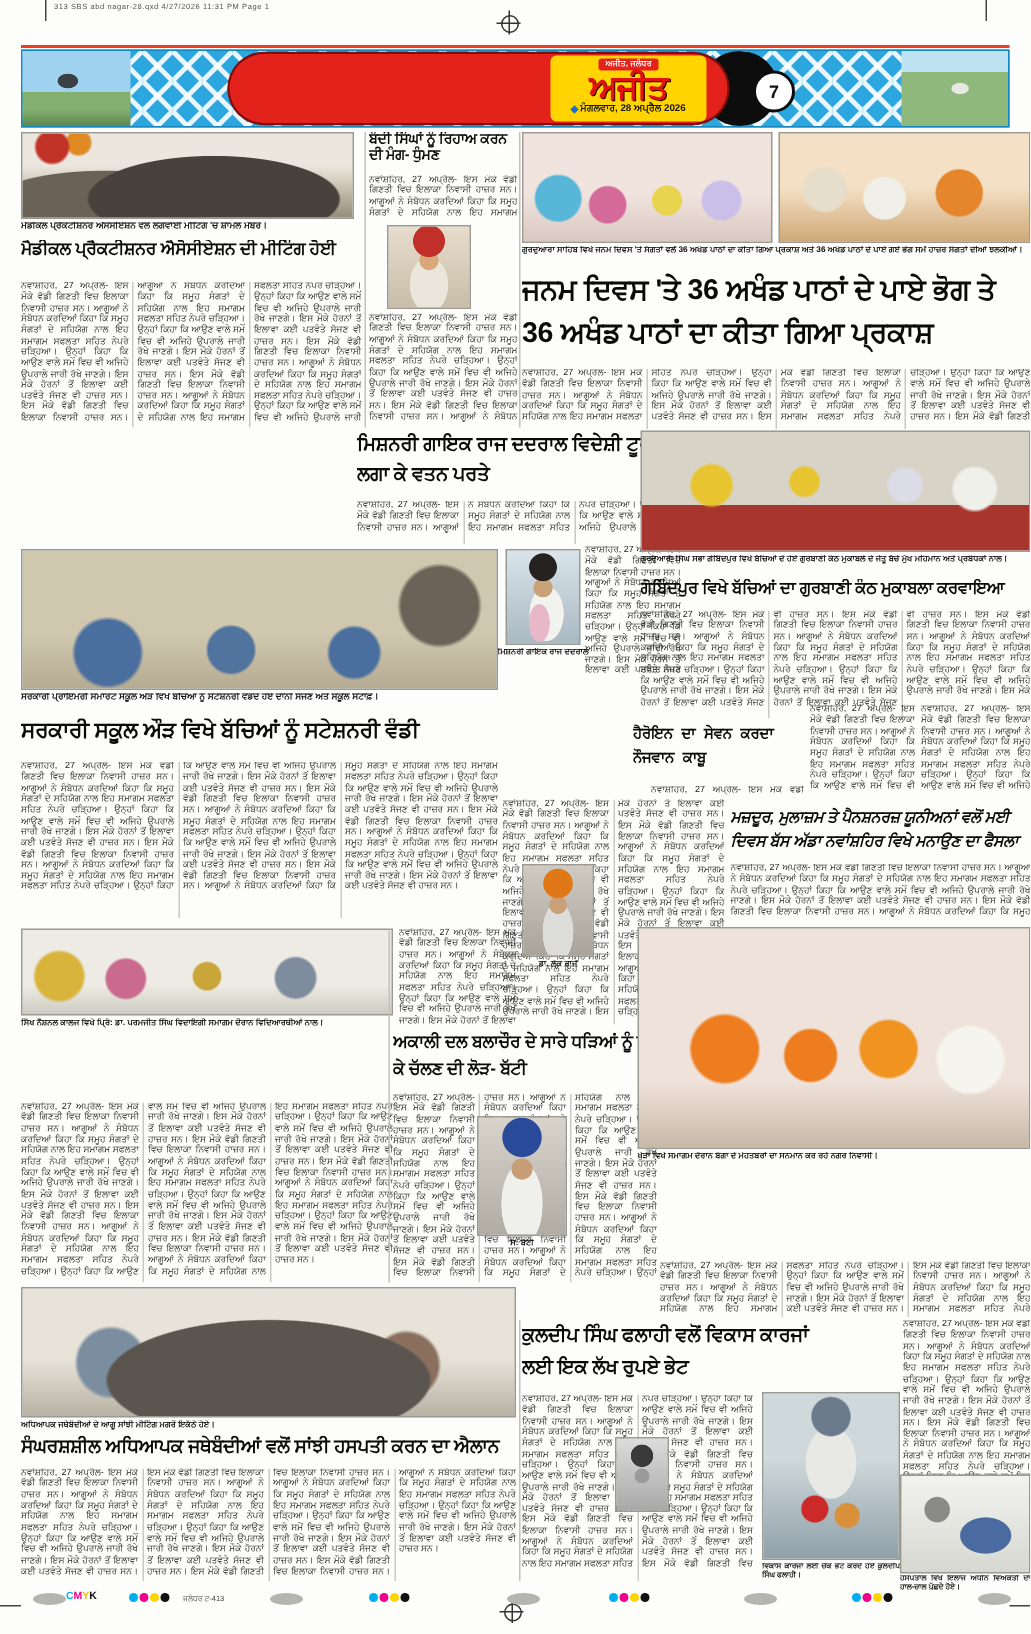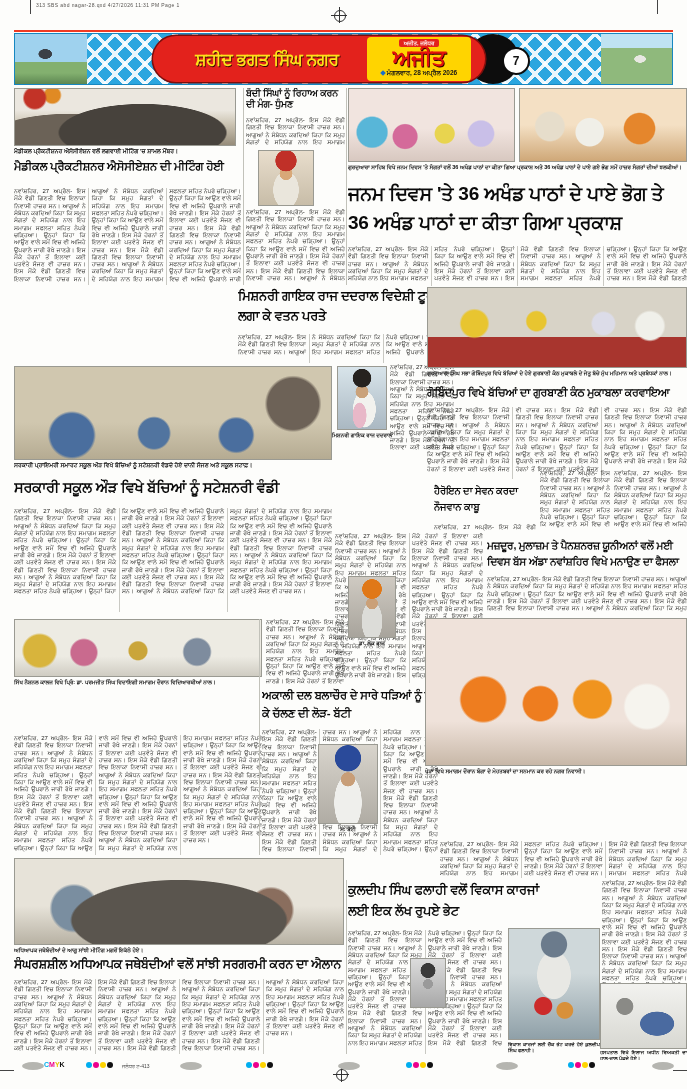--- a/index.html
+++ b/index.html
@@ -130,21 +130,20 @@
   <div class="cross" style="left:333px;top:1066px;">
       <b></b>
     </div>
 
   <div class="abs" style="left:14px;top:30px;width:659px;height:2px;background:#ef3b24;"></div>
   <div id="masthead">
     <div class="ph ph-statue" style="left:0;top:0;width:72px;height:50px;border:none;"></div>
     <div class="ph ph-trees" style="left:586px;top:0;width:71px;height:50px;border:none;"></div>
     <div class="mh-crescent"></div>
     <div class="mh-oval"></div>
-    <div class="mh-title">ਸ਼ਹੀਦ ਭਗਤ ਸਿੰਘ ਨਗਰ</div>
     <div class="mh-yellow">
       <span class="mh-chip">ਅਜੀਤ, ਜਲੰਧਰ</span>
       <span class="mh-logo">ਅਜੀਤ</span>
       <span class="mh-date">
           <i class="mh-dot"></i>
           <span>ਮੰਗਲਵਾਰ, 28 ਅਪ੍ਰੈਲ 2026</span>
         </span>
     </div>
     <div class="mh-circle">7</div>
   </div>
@@ -182,24 +181,24 @@
 
   <div class="ph ph-school" style="left:14px;top:366px;width:318px;height:94px;"></div>
   <div class="cap" style="left:14px;top:462px;width:318px;height:15px;">ਸਰਕਾਰੀ ਪ੍ਰਾਇਮਰੀ ਸਮਾਰਟ ਸਕੂਲ ਔੜ ਵਿਖੇ ਬੱਚਿਆਂ ਨੂੰ ਸਟੇਸ਼ਨਰੀ ਵੰਡਦੇ ਹੋਏ ਦਾਨੀ ਸੱਜਣ ਅਤੇ ਸਕੂਲ ਸਟਾਫ਼।</div>
   <div class="hl" style="left:14px;top:479px;width:318px;height:25px;font-size:14.5px;">ਸਰਕਾਰੀ ਸਕੂਲ ਔੜ ਵਿਖੇ ਬੱਚਿਆਂ ਨੂੰ ਸਟੇਸ਼ਨਰੀ ਵੰਡੀ</div>
   <div class="body" style="left:14px;top:508px;width:318px;height:104px;column-count:3;">ਨਵਾਂਸ਼ਹਿਰ, 27 ਅਪ੍ਰੈਲ- ਇਸ ਮੌਕੇ ਵੱਡੀ ਗਿਣਤੀ ਵਿਚ ਇਲਾਕਾ ਨਿਵਾਸੀ ਹਾਜ਼ਰ ਸਨ। ਆਗੂਆਂ ਨੇ ਸੰਬੋਧਨ ਕਰਦਿਆਂ ਕਿਹਾ ਕਿ ਸਮੂਹ ਸੰਗਤਾਂ ਦੇ ਸਹਿਯੋਗ ਨਾਲ ਇਹ ਸਮਾਗਮ ਸਫਲਤਾ ਸਹਿਤ ਨੇਪਰੇ ਚੜ੍ਹਿਆ। ਉਨ੍ਹਾਂ ਕਿਹਾ ਕਿ ਆਉਣ ਵਾਲੇ ਸਮੇਂ ਵਿਚ ਵੀ ਅਜਿਹੇ ਉਪਰਾਲੇ ਜਾਰੀ ਰੱਖੇ ਜਾਣਗੇ। ਇਸ ਮੌਕੇ ਹੋਰਨਾਂ ਤੋਂ ਇਲਾਵਾ ਕਈ ਪਤਵੰਤੇ ਸੱਜਣ ਵੀ ਹਾਜ਼ਰ ਸਨ। ਇਸ ਮੌਕੇ ਵੱਡੀ ਗਿਣਤੀ ਵਿਚ ਇਲਾਕਾ ਨਿਵਾਸੀ ਹਾਜ਼ਰ ਸਨ। ਆਗੂਆਂ ਨੇ ਸੰਬੋਧਨ ਕਰਦਿਆਂ ਕਿਹਾ ਕਿ ਸਮੂਹ ਸੰਗਤਾਂ ਦੇ ਸਹਿਯੋਗ ਨਾਲ ਇਹ ਸਮਾਗਮ ਸਫਲਤਾ ਸਹਿਤ ਨੇਪਰੇ ਚੜ੍ਹਿਆ। ਉਨ੍ਹਾਂ ਕਿਹਾ ਕਿ ਆਉਣ ਵਾਲੇ ਸਮੇਂ ਵਿਚ ਵੀ ਅਜਿਹੇ ਉਪਰਾਲੇ ਜਾਰੀ ਰੱਖੇ ਜਾਣਗੇ। ਇਸ ਮੌਕੇ ਹੋਰਨਾਂ ਤੋਂ ਇਲਾਵਾ ਕਈ ਪਤਵੰਤੇ ਸੱਜਣ ਵੀ ਹਾਜ਼ਰ ਸਨ। ਇਸ ਮੌਕੇ ਵੱਡੀ ਗਿਣਤੀ ਵਿਚ ਇਲਾਕਾ ਨਿਵਾਸੀ ਹਾਜ਼ਰ ਸਨ। ਆਗੂਆਂ ਨੇ ਸੰਬੋਧਨ ਕਰਦਿਆਂ ਕਿਹਾ ਕਿ ਸਮੂਹ ਸੰਗਤਾਂ ਦੇ ਸਹਿਯੋਗ ਨਾਲ ਇਹ ਸਮਾਗਮ ਸਫਲਤਾ ਸਹਿਤ ਨੇਪਰੇ ਚੜ੍ਹਿਆ। ਉਨ੍ਹਾਂ ਕਿਹਾ ਕਿ ਆਉਣ ਵਾਲੇ ਸਮੇਂ ਵਿਚ ਵੀ ਅਜਿਹੇ ਉਪਰਾਲੇ ਜਾਰੀ ਰੱਖੇ ਜਾਣਗੇ। ਇਸ ਮੌਕੇ ਹੋਰਨਾਂ ਤੋਂ ਇਲਾਵਾ ਕਈ ਪਤਵੰਤੇ ਸੱਜਣ ਵੀ ਹਾਜ਼ਰ ਸਨ। ਇਸ ਮੌਕੇ ਵੱਡੀ ਗਿਣਤੀ ਵਿਚ ਇਲਾਕਾ ਨਿਵਾਸੀ ਹਾਜ਼ਰ ਸਨ। ਆਗੂਆਂ ਨੇ ਸੰਬੋਧਨ ਕਰਦਿਆਂ ਕਿਹਾ ਕਿ ਸਮੂਹ ਸੰਗਤਾਂ ਦੇ ਸਹਿਯੋਗ ਨਾਲ ਇਹ ਸਮਾਗਮ ਸਫਲਤਾ ਸਹਿਤ ਨੇਪਰੇ ਚੜ੍ਹਿਆ। ਉਨ੍ਹਾਂ ਕਿਹਾ ਕਿ ਆਉਣ ਵਾਲੇ ਸਮੇਂ ਵਿਚ ਵੀ ਅਜਿਹੇ ਉਪਰਾਲੇ ਜਾਰੀ ਰੱਖੇ ਜਾਣਗੇ। ਇਸ ਮੌਕੇ ਹੋਰਨਾਂ ਤੋਂ ਇਲਾਵਾ ਕਈ ਪਤਵੰਤੇ ਸੱਜਣ ਵੀ ਹਾਜ਼ਰ ਸਨ। ਇਸ ਮੌਕੇ ਵੱਡੀ ਗਿਣਤੀ ਵਿਚ ਇਲਾਕਾ ਨਿਵਾਸੀ ਹਾਜ਼ਰ ਸਨ। ਆਗੂਆਂ ਨੇ ਸੰਬੋਧਨ ਕਰਦਿਆਂ ਕਿਹਾ ਕਿ ਸਮੂਹ ਸੰਗਤਾਂ ਦੇ ਸਹਿਯੋਗ ਨਾਲ ਇਹ ਸਮਾਗਮ ਸਫਲਤਾ ਸਹਿਤ ਨੇਪਰੇ ਚੜ੍ਹਿਆ। ਉਨ੍ਹਾਂ ਕਿਹਾ ਕਿ ਆਉਣ ਵਾਲੇ ਸਮੇਂ ਵਿਚ ਵੀ ਅਜਿਹੇ ਉਪਰਾਲੇ ਜਾਰੀ ਰੱਖੇ ਜਾਣਗੇ। ਇਸ ਮੌਕੇ ਹੋਰਨਾਂ ਤੋਂ ਇਲਾਵਾ ਕਈ ਪਤਵੰਤੇ ਸੱਜਣ ਵੀ ਹਾਜ਼ਰ ਸਨ। </div>
 
   <div class="body" style="left:335px;top:533px;width:148px;height:150px;column-count:2;">ਨਵਾਂਸ਼ਹਿਰ, 27 ਅਪ੍ਰੈਲ- ਇਸ ਮੌਕੇ ਵੱਡੀ ਗਿਣਤੀ ਵਿਚ ਇਲਾਕਾ ਨਿਵਾਸੀ ਹਾਜ਼ਰ ਸਨ। ਆਗੂਆਂ ਨੇ ਸੰਬੋਧਨ ਕਰਦਿਆਂ ਕਿਹਾ ਕਿ ਸਮੂਹ ਸੰਗਤਾਂ ਦੇ ਸਹਿਯੋਗ ਨਾਲ ਇਹ ਸਮਾਗਮ ਸਫਲਤਾ ਸਹਿਤ ਨੇਪਰੇ ਚੜ੍ਹਿਆ। ਉਨ੍ਹਾਂ ਕਿਹਾ ਕਿ ਆਉਣ ਵਾਲੇ ਸਮੇਂ ਵਿਚ ਵੀ ਅਜਿਹੇ ਉਪਰਾਲੇ ਜਾਰੀ ਰੱਖੇ ਜਾਣਗੇ। ਇਸ ਮੌਕੇ ਹੋਰਨਾਂ ਤੋਂ ਇਲਾਵਾ ਕਈ ਪਤਵੰਤੇ ਸੱਜਣ ਵੀ ਹਾਜ਼ਰ ਸਨ। ਇਸ ਮੌਕੇ ਵੱਡੀ ਗਿਣਤੀ ਵਿਚ ਇਲਾਕਾ ਨਿਵਾਸੀ ਹਾਜ਼ਰ ਸਨ। ਆਗੂਆਂ ਨੇ ਸੰਬੋਧਨ ਕਰਦਿਆਂ ਕਿਹਾ ਕਿ ਸਮੂਹ ਸੰਗਤਾਂ ਦੇ ਸਹਿਯੋਗ ਨਾਲ ਇਹ ਸਮਾਗਮ ਸਫਲਤਾ ਸਹਿਤ ਨੇਪਰੇ ਚੜ੍ਹਿਆ। ਉਨ੍ਹਾਂ ਕਿਹਾ ਕਿ ਆਉਣ ਵਾਲੇ ਸਮੇਂ ਵਿਚ ਵੀ ਅਜਿਹੇ ਉਪਰਾਲੇ ਜਾਰੀ ਰੱਖੇ ਜਾਣਗੇ। ਇਸ ਮੌਕੇ ਹੋਰਨਾਂ ਤੋਂ ਇਲਾਵਾ ਕਈ ਪਤਵੰਤੇ ਸੱਜਣ ਵੀ ਹਾਜ਼ਰ ਸਨ। ਇਸ ਮੌਕੇ ਵੱਡੀ ਗਿਣਤੀ ਵਿਚ ਇਲਾਕਾ ਨਿਵਾਸੀ ਹਾਜ਼ਰ ਸਨ। ਆਗੂਆਂ ਨੇ ਸੰਬੋਧਨ ਕਰਦਿਆਂ ਕਿਹਾ ਕਿ ਸਮੂਹ ਸੰਗਤਾਂ ਦੇ ਸਹਿਯੋਗ ਨਾਲ ਇਹ ਸਮਾਗਮ ਸਫਲਤਾ ਸਹਿਤ ਨੇਪਰੇ ਚੜ੍ਹਿਆ। ਉਨ੍ਹਾਂ ਕਿਹਾ ਕਿ ਆਉਣ ਵਾਲੇ ਸਮੇਂ ਵਿਚ ਵੀ ਅਜਿਹੇ ਉਪਰਾਲੇ ਜਾਰੀ ਰੱਖੇ ਜਾਣਗੇ। ਇਸ ਮੌਕੇ ਹੋਰਨਾਂ ਤੋਂ ਇਲਾਵਾ ਕਈ ਪਤਵੰਤੇ ਸੱਜਣ ਵੀ ਹਾਜ਼ਰ ਸਨ। ਇਸ ਮੌਕੇ ਵੱਡੀ ਗਿਣਤੀ ਵਿਚ ਇਲਾਕਾ ਨਿਵਾਸੀ ਹਾਜ਼ਰ ਸਨ। ਆਗੂਆਂ ਨੇ ਸੰਬੋਧਨ ਕਰਦਿਆਂ ਕਿਹਾ ਕਿ ਸਮੂਹ ਸੰਗਤਾਂ ਦੇ ਸਹਿਯੋਗ ਨਾਲ ਇਹ ਸਮਾਗਮ ਸਫਲਤਾ ਸਹਿਤ ਨੇਪਰੇ ਚੜ੍ਹਿਆ। ਉਨ੍ਹਾਂ ਕਿਹਾ ਕਿ ਆਉਣ ਵਾਲੇ ਸਮੇਂ ਵਿਚ ਵੀ ਅਜਿਹੇ ਉਪਰਾਲੇ ਜਾਰੀ ਰੱਖੇ ਜਾਣਗੇ। ਇਸ ਮੌਕੇ ਹੋਰਨਾਂ ਤੋਂ ਇਲਾਵਾ ਕਈ ਪਤਵੰਤੇ ਸੱਜਣ ਵੀ ਹਾਜ਼ਰ ਸਨ। ਇਸ ਮੌਕੇ ਵੱਡੀ ਗਿਣਤੀ ਵਿਚ ਇਲਾਕਾ ਨਿਵਾਸੀ ਹਾਜ਼ਰ ਸਨ। ਆਗੂਆਂ ਨੇ ਸੰਬੋਧਨ ਕਰਦਿਆਂ ਕਿਹਾ ਕਿ ਸਮੂਹ ਸੰਗਤਾਂ ਦੇ ਸਹਿਯੋਗ ਨਾਲ ਇਹ ਸਮਾਗਮ ਸਫਲਤਾ ਸਹਿਤ ਨੇਪਰੇ ਚੜ੍ਹਿਆ। ਉਨ੍ਹਾਂ ਕਿਹਾ ਕਿ ਆਉਣ ਵਾਲੇ ਸਮੇਂ ਵਿਚ ਵੀ ਅਜਿਹੇ ਉਪਰਾਲੇ ਜਾਰੀ ਰੱਖੇ ਜਾਣਗੇ। ਇਸ ਮੌਕੇ ਹੋਰਨਾਂ ਤੋਂ ਇਲਾਵਾ ਕਈ ਪਤਵੰਤੇ ਸੱਜਣ ਵੀ ਹਾਜ਼ਰ ਸਨ। </div>
   <div class="ph ph-orangeturban" style="left:348px;top:576px;width:48px;height:62px;"></div>
   <div class="pcap" style="left:340px;top:640px;width:64px;height:9px;">ਡਾ. ਲੋਕ ਰਾਜ</div>
 
-  <div class="hl" style="left:434px;top:483px;width:102px;height:40px;font-size:10px;line-height:1.6;">ਹੈਰੋਇਨ ਦਾ ਸੇਵਨ ਕਰਦਾ ਨੌਜਵਾਨ ਕਾਬੂ</div>
+  <div class="hl" style="left:422px;top:483px;width:102px;height:40px;font-size:10px;line-height:1.6;font-family:Liberation Mono, monospace;">ਹੈਰੋਇਨ ਦਾ ਸੇਵਨ ਕਰਦਾ ਨੌਜਵਾਨ ਕਾਬੂ</div>
   <div class="body" style="left:434px;top:524px;width:102px;height:13px;column-count:1;">ਨਵਾਂਸ਼ਹਿਰ, 27 ਅਪ੍ਰੈਲ- ਇਸ ਮੌਕੇ ਵੱਡੀ ਗਿਣਤੀ ਵਿਚ ਇਲਾਕਾ ਨਿਵਾਸੀ ਹਾਜ਼ਰ ਸਨ। ਆਗੂਆਂ ਨੇ ਸੰਬੋਧਨ ਕਰਦਿਆਂ ਕਿਹਾ ਕਿ ਸਮੂਹ ਸੰਗਤਾਂ ਦੇ ਸਹਿਯੋਗ ਨਾਲ ਇਹ ਸਮਾਗਮ ਸਫਲਤਾ ਸਹਿਤ ਨੇਪਰੇ ਚੜ੍ਹਿਆ। ਉਨ੍ਹਾਂ ਕਿਹਾ ਕਿ ਆਉਣ ਵਾਲੇ ਸਮੇਂ ਵਿਚ ਵੀ ਅਜਿਹੇ ਉਪਰਾਲੇ ਜਾਰੀ ਰੱਖੇ ਜਾਣਗੇ। ਇਸ ਮੌਕੇ ਹੋਰਨਾਂ ਤੋਂ ਇਲਾਵਾ ਕਈ ਪਤਵੰਤੇ ਸੱਜਣ ਵੀ ਹਾਜ਼ਰ ਸਨ। </div>
 
-  <div class="hl" style="left:487px;top:537px;width:200px;height:37px;font-size:10.5px;line-height:1.55;">ਮਜ਼ਦੂਰ, ਮੁਲਾਜ਼ਮ ਤੇ ਪੈਨਸ਼ਨਰਜ਼ ਯੂਨੀਅਨਾਂ ਵਲੋਂ ਮਈ ਦਿਵਸ ਬੱਸ ਅੱਡਾ ਨਵਾਂਸ਼ਹਿਰ ਵਿਖੇ ਮਨਾਉਣ ਦਾ ਫੈਸਲਾ</div>
+  <div class="hl" style="left:487px;top:537px;width:200px;height:37px;font-size:10.5px;line-height:1.55;font-style:italic;">ਮਜ਼ਦੂਰ, ਮੁਲਾਜ਼ਮ ਤੇ ਪੈਨਸ਼ਨਰਜ਼ ਯੂਨੀਅਨਾਂ ਵਲੋਂ ਮਈ ਦਿਵਸ ਬੱਸ ਅੱਡਾ ਨਵਾਂਸ਼ਹਿਰ ਵਿਖੇ ਮਨਾਉਣ ਦਾ ਫੈਸਲਾ</div>
   <div class="body" style="left:487px;top:576px;width:200px;height:38px;column-count:1;">ਨਵਾਂਸ਼ਹਿਰ, 27 ਅਪ੍ਰੈਲ- ਇਸ ਮੌਕੇ ਵੱਡੀ ਗਿਣਤੀ ਵਿਚ ਇਲਾਕਾ ਨਿਵਾਸੀ ਹਾਜ਼ਰ ਸਨ। ਆਗੂਆਂ ਨੇ ਸੰਬੋਧਨ ਕਰਦਿਆਂ ਕਿਹਾ ਕਿ ਸਮੂਹ ਸੰਗਤਾਂ ਦੇ ਸਹਿਯੋਗ ਨਾਲ ਇਹ ਸਮਾਗਮ ਸਫਲਤਾ ਸਹਿਤ ਨੇਪਰੇ ਚੜ੍ਹਿਆ। ਉਨ੍ਹਾਂ ਕਿਹਾ ਕਿ ਆਉਣ ਵਾਲੇ ਸਮੇਂ ਵਿਚ ਵੀ ਅਜਿਹੇ ਉਪਰਾਲੇ ਜਾਰੀ ਰੱਖੇ ਜਾਣਗੇ। ਇਸ ਮੌਕੇ ਹੋਰਨਾਂ ਤੋਂ ਇਲਾਵਾ ਕਈ ਪਤਵੰਤੇ ਸੱਜਣ ਵੀ ਹਾਜ਼ਰ ਸਨ। ਇਸ ਮੌਕੇ ਵੱਡੀ ਗਿਣਤੀ ਵਿਚ ਇਲਾਕਾ ਨਿਵਾਸੀ ਹਾਜ਼ਰ ਸਨ। ਆਗੂਆਂ ਨੇ ਸੰਬੋਧਨ ਕਰਦਿਆਂ ਕਿਹਾ ਕਿ ਸਮੂਹ ਸੰਗਤਾਂ ਦੇ ਸਹਿਯੋਗ ਨਾਲ ਇਹ ਸਮਾਗਮ ਸਫਲਤਾ ਸਹਿਤ ਨੇਪਰੇ ਚੜ੍ਹਿਆ। ਉਨ੍ਹਾਂ ਕਿਹਾ ਕਿ ਆਉਣ ਵਾਲੇ ਸਮੇਂ ਵਿਚ ਵੀ ਅਜਿਹੇ ਉਪਰਾਲੇ ਜਾਰੀ ਰੱਖੇ ਜਾਣਗੇ। ਇਸ ਮੌਕੇ ਹੋਰਨਾਂ ਤੋਂ ਇਲਾਵਾ ਕਈ ਪਤਵੰਤੇ ਸੱਜਣ ਵੀ ਹਾਜ਼ਰ ਸਨ। </div>
 
   <div class="ph ph-snc" style="left:14px;top:619px;width:248px;height:58px;"></div>
   <div class="cap" style="left:14px;top:679px;width:248px;height:10px;font-size:5.5px;">ਸਿੱਖ ਨੈਸ਼ਨਲ ਕਾਲਜ ਵਿਖੇ ਪ੍ਰਿੰ: ਡਾ. ਪਰਮਜੀਤ ਸਿੰਘ ਵਿਦਾਇਗੀ ਸਮਾਗਮ ਦੌਰਾਨ ਵਿਦਿਆਰਥੀਆਂ ਨਾਲ।</div>
   <div class="body" style="left:14px;top:735px;width:248px;height:120px;column-count:3;">ਨਵਾਂਸ਼ਹਿਰ, 27 ਅਪ੍ਰੈਲ- ਇਸ ਮੌਕੇ ਵੱਡੀ ਗਿਣਤੀ ਵਿਚ ਇਲਾਕਾ ਨਿਵਾਸੀ ਹਾਜ਼ਰ ਸਨ। ਆਗੂਆਂ ਨੇ ਸੰਬੋਧਨ ਕਰਦਿਆਂ ਕਿਹਾ ਕਿ ਸਮੂਹ ਸੰਗਤਾਂ ਦੇ ਸਹਿਯੋਗ ਨਾਲ ਇਹ ਸਮਾਗਮ ਸਫਲਤਾ ਸਹਿਤ ਨੇਪਰੇ ਚੜ੍ਹਿਆ। ਉਨ੍ਹਾਂ ਕਿਹਾ ਕਿ ਆਉਣ ਵਾਲੇ ਸਮੇਂ ਵਿਚ ਵੀ ਅਜਿਹੇ ਉਪਰਾਲੇ ਜਾਰੀ ਰੱਖੇ ਜਾਣਗੇ। ਇਸ ਮੌਕੇ ਹੋਰਨਾਂ ਤੋਂ ਇਲਾਵਾ ਕਈ ਪਤਵੰਤੇ ਸੱਜਣ ਵੀ ਹਾਜ਼ਰ ਸਨ। ਇਸ ਮੌਕੇ ਵੱਡੀ ਗਿਣਤੀ ਵਿਚ ਇਲਾਕਾ ਨਿਵਾਸੀ ਹਾਜ਼ਰ ਸਨ। ਆਗੂਆਂ ਨੇ ਸੰਬੋਧਨ ਕਰਦਿਆਂ ਕਿਹਾ ਕਿ ਸਮੂਹ ਸੰਗਤਾਂ ਦੇ ਸਹਿਯੋਗ ਨਾਲ ਇਹ ਸਮਾਗਮ ਸਫਲਤਾ ਸਹਿਤ ਨੇਪਰੇ ਚੜ੍ਹਿਆ। ਉਨ੍ਹਾਂ ਕਿਹਾ ਕਿ ਆਉਣ ਵਾਲੇ ਸਮੇਂ ਵਿਚ ਵੀ ਅਜਿਹੇ ਉਪਰਾਲੇ ਜਾਰੀ ਰੱਖੇ ਜਾਣਗੇ। ਇਸ ਮੌਕੇ ਹੋਰਨਾਂ ਤੋਂ ਇਲਾਵਾ ਕਈ ਪਤਵੰਤੇ ਸੱਜਣ ਵੀ ਹਾਜ਼ਰ ਸਨ। ਇਸ ਮੌਕੇ ਵੱਡੀ ਗਿਣਤੀ ਵਿਚ ਇਲਾਕਾ ਨਿਵਾਸੀ ਹਾਜ਼ਰ ਸਨ। ਆਗੂਆਂ ਨੇ ਸੰਬੋਧਨ ਕਰਦਿਆਂ ਕਿਹਾ ਕਿ ਸਮੂਹ ਸੰਗਤਾਂ ਦੇ ਸਹਿਯੋਗ ਨਾਲ ਇਹ ਸਮਾਗਮ ਸਫਲਤਾ ਸਹਿਤ ਨੇਪਰੇ ਚੜ੍ਹਿਆ। ਉਨ੍ਹਾਂ ਕਿਹਾ ਕਿ ਆਉਣ ਵਾਲੇ ਸਮੇਂ ਵਿਚ ਵੀ ਅਜਿਹੇ ਉਪਰਾਲੇ ਜਾਰੀ ਰੱਖੇ ਜਾਣਗੇ। ਇਸ ਮੌਕੇ ਹੋਰਨਾਂ ਤੋਂ ਇਲਾਵਾ ਕਈ ਪਤਵੰਤੇ ਸੱਜਣ ਵੀ ਹਾਜ਼ਰ ਸਨ। ਇਸ ਮੌਕੇ ਵੱਡੀ ਗਿਣਤੀ ਵਿਚ ਇਲਾਕਾ ਨਿਵਾਸੀ ਹਾਜ਼ਰ ਸਨ। ਆਗੂਆਂ ਨੇ ਸੰਬੋਧਨ ਕਰਦਿਆਂ ਕਿਹਾ ਕਿ ਸਮੂਹ ਸੰਗਤਾਂ ਦੇ ਸਹਿਯੋਗ ਨਾਲ ਇਹ ਸਮਾਗਮ ਸਫਲਤਾ ਸਹਿਤ ਨੇਪਰੇ ਚੜ੍ਹਿਆ। ਉਨ੍ਹਾਂ ਕਿਹਾ ਕਿ ਆਉਣ ਵਾਲੇ ਸਮੇਂ ਵਿਚ ਵੀ ਅਜਿਹੇ ਉਪਰਾਲੇ ਜਾਰੀ ਰੱਖੇ ਜਾਣਗੇ। ਇਸ ਮੌਕੇ ਹੋਰਨਾਂ ਤੋਂ ਇਲਾਵਾ ਕਈ ਪਤਵੰਤੇ ਸੱਜਣ ਵੀ ਹਾਜ਼ਰ ਸਨ। ਇਸ ਮੌਕੇ ਵੱਡੀ ਗਿਣਤੀ ਵਿਚ ਇਲਾਕਾ ਨਿਵਾਸੀ ਹਾਜ਼ਰ ਸਨ। ਆਗੂਆਂ ਨੇ ਸੰਬੋਧਨ ਕਰਦਿਆਂ ਕਿਹਾ ਕਿ ਸਮੂਹ ਸੰਗਤਾਂ ਦੇ ਸਹਿਯੋਗ ਨਾਲ ਇਹ ਸਮਾਗਮ ਸਫਲਤਾ ਸਹਿਤ ਨੇਪਰੇ ਚੜ੍ਹਿਆ। ਉਨ੍ਹਾਂ ਕਿਹਾ ਕਿ ਆਉਣ ਵਾਲੇ ਸਮੇਂ ਵਿਚ ਵੀ ਅਜਿਹੇ ਉਪਰਾਲੇ ਜਾਰੀ ਰੱਖੇ ਜਾਣਗੇ। ਇਸ ਮੌਕੇ ਹੋਰਨਾਂ ਤੋਂ ਇਲਾਵਾ ਕਈ ਪਤਵੰਤੇ ਸੱਜਣ ਵੀ ਹਾਜ਼ਰ ਸਨ। </div>
   <div class="vr" style="left:259px;top:619px;height:236px;"></div>
 
   <div class="body" style="left:266px;top:619px;width:78px;height:66px;column-count:1;">ਨਵਾਂਸ਼ਹਿਰ, 27 ਅਪ੍ਰੈਲ- ਇਸ ਮੌਕੇ ਵੱਡੀ ਗਿਣਤੀ ਵਿਚ ਇਲਾਕਾ ਨਿਵਾਸੀ ਹਾਜ਼ਰ ਸਨ। ਆਗੂਆਂ ਨੇ ਸੰਬੋਧਨ ਕਰਦਿਆਂ ਕਿਹਾ ਕਿ ਸਮੂਹ ਸੰਗਤਾਂ ਦੇ ਸਹਿਯੋਗ ਨਾਲ ਇਹ ਸਮਾਗਮ ਸਫਲਤਾ ਸਹਿਤ ਨੇਪਰੇ ਚੜ੍ਹਿਆ। ਉਨ੍ਹਾਂ ਕਿਹਾ ਕਿ ਆਉਣ ਵਾਲੇ ਸਮੇਂ ਵਿਚ ਵੀ ਅਜਿਹੇ ਉਪਰਾਲੇ ਜਾਰੀ ਰੱਖੇ ਜਾਣਗੇ। ਇਸ ਮੌਕੇ ਹੋਰਨਾਂ ਤੋਂ ਇਲਾਵਾ ਕਈ ਪਤਵੰਤੇ ਸੱਜਣ ਵੀ ਹਾਜ਼ਰ ਸਨ। ਇਸ ਮੌਕੇ ਵੱਡੀ ਗਿਣਤੀ ਵਿਚ ਇਲਾਕਾ ਨਿਵਾਸੀ ਹਾਜ਼ਰ ਸਨ। ਆਗੂਆਂ ਨੇ ਸੰਬੋਧਨ ਕਰਦਿਆਂ ਕਿਹਾ ਕਿ ਸਮੂਹ ਸੰਗਤਾਂ ਦੇ ਸਹਿਯੋਗ ਨਾਲ ਇਹ ਸਮਾਗਮ ਸਫਲਤਾ ਸਹਿਤ ਨੇਪਰੇ ਚੜ੍ਹਿਆ। ਉਨ੍ਹਾਂ ਕਿਹਾ ਕਿ ਆਉਣ ਵਾਲੇ ਸਮੇਂ ਵਿਚ ਵੀ ਅਜਿਹੇ ਉਪਰਾਲੇ ਜਾਰੀ ਰੱਖੇ ਜਾਣਗੇ। ਇਸ ਮੌਕੇ ਹੋਰਨਾਂ ਤੋਂ ਇਲਾਵਾ ਕਈ ਪਤਵੰਤੇ ਸੱਜਣ ਵੀ ਹਾਜ਼ਰ ਸਨ। </div>
   <div class="hl" style="left:262px;top:687px;width:198px;height:40px;font-size:11.5px;line-height:1.55;">ਅਕਾਲੀ ਦਲ ਬਲਾਚੌਰ ਦੇ ਸਾਰੇ ਧੜਿਆਂ ਨੂੰ ਇਕੱਠੇ ਹੋ ਕੇ ਚੱਲਣ ਦੀ ਲੋੜ- ਬੱਟੀ</div>
   <div class="body" style="left:262px;top:729px;width:176px;height:126px;column-count:3;">ਨਵਾਂਸ਼ਹਿਰ, 27 ਅਪ੍ਰੈਲ- ਇਸ ਮੌਕੇ ਵੱਡੀ ਗਿਣਤੀ ਵਿਚ ਇਲਾਕਾ ਨਿਵਾਸੀ ਹਾਜ਼ਰ ਸਨ। ਆਗੂਆਂ ਨੇ ਸੰਬੋਧਨ ਕਰਦਿਆਂ ਕਿਹਾ ਕਿ ਸਮੂਹ ਸੰਗਤਾਂ ਦੇ ਸਹਿਯੋਗ ਨਾਲ ਇਹ ਸਮਾਗਮ ਸਫਲਤਾ ਸਹਿਤ ਨੇਪਰੇ ਚੜ੍ਹਿਆ। ਉਨ੍ਹਾਂ ਕਿਹਾ ਕਿ ਆਉਣ ਵਾਲੇ ਸਮੇਂ ਵਿਚ ਵੀ ਅਜਿਹੇ ਉਪਰਾਲੇ ਜਾਰੀ ਰੱਖੇ ਜਾਣਗੇ। ਇਸ ਮੌਕੇ ਹੋਰਨਾਂ ਤੋਂ ਇਲਾਵਾ ਕਈ ਪਤਵੰਤੇ ਸੱਜਣ ਵੀ ਹਾਜ਼ਰ ਸਨ। ਇਸ ਮੌਕੇ ਵੱਡੀ ਗਿਣਤੀ ਵਿਚ ਇਲਾਕਾ ਨਿਵਾਸੀ ਹਾਜ਼ਰ ਸਨ। ਆਗੂਆਂ ਨੇ ਸੰਬੋਧਨ ਕਰਦਿਆਂ ਕਿਹਾ ਕਿ ਸਮੂਹ ਸੰਗਤਾਂ ਦੇ ਸਹਿਯੋਗ ਨਾਲ ਇਹ ਸਮਾਗਮ ਸਫਲਤਾ ਸਹਿਤ ਨੇਪਰੇ ਚੜ੍ਹਿਆ। ਉਨ੍ਹਾਂ ਕਿਹਾ ਕਿ ਆਉਣ ਵਾਲੇ ਸਮੇਂ ਵਿਚ ਵੀ ਅਜਿਹੇ ਉਪਰਾਲੇ ਜਾਰੀ ਰੱਖੇ ਜਾਣਗੇ। ਇਸ ਮੌਕੇ ਹੋਰਨਾਂ ਤੋਂ ਇਲਾਵਾ ਕਈ ਪਤਵੰਤੇ ਸੱਜਣ ਵੀ ਹਾਜ਼ਰ ਸਨ। ਇਸ ਮੌਕੇ ਵੱਡੀ ਗਿਣਤੀ ਵਿਚ ਇਲਾਕਾ ਨਿਵਾਸੀ ਹਾਜ਼ਰ ਸਨ। ਆਗੂਆਂ ਨੇ ਸੰਬੋਧਨ ਕਰਦਿਆਂ ਕਿਹਾ ਕਿ ਸਮੂਹ ਸੰਗਤਾਂ ਦੇ ਸਹਿਯੋਗ ਨਾਲ ਇਹ ਸਮਾਗਮ ਸਫਲਤਾ ਸਹਿਤ ਨੇਪਰੇ ਚੜ੍ਹਿਆ। ਉਨ੍ਹਾਂ ਕਿਹਾ ਕਿ ਆਉਣ ਵਾਲੇ ਸਮੇਂ ਵਿਚ ਵੀ ਅਜਿਹੇ ਉਪਰਾਲੇ ਜਾਰੀ ਰੱਖੇ ਜਾਣਗੇ। ਇਸ ਮੌਕੇ ਹੋਰਨਾਂ ਤੋਂ ਇਲਾਵਾ ਕਈ ਪਤਵੰਤੇ ਸੱਜਣ ਵੀ ਹਾਜ਼ਰ ਸਨ। ਇਸ ਮੌਕੇ ਵੱਡੀ ਗਿਣਤੀ ਵਿਚ ਇਲਾਕਾ ਨਿਵਾਸੀ ਹਾਜ਼ਰ ਸਨ। ਆਗੂਆਂ ਨੇ ਸੰਬੋਧਨ ਕਰਦਿਆਂ ਕਿਹਾ ਕਿ ਸਮੂਹ ਸੰਗਤਾਂ ਦੇ ਸਹਿਯੋਗ ਨਾਲ ਇਹ ਸਮਾਗਮ ਸਫਲਤਾ ਸਹਿਤ ਨੇਪਰੇ ਚੜ੍ਹਿਆ। ਉਨ੍ਹਾਂ ਕਿਹਾ ਕਿ ਆਉਣ ਵਾਲੇ ਸਮੇਂ ਵਿਚ ਵੀ ਅਜਿਹੇ ਉਪਰਾਲੇ ਜਾਰੀ ਰੱਖੇ ਜਾਣਗੇ। ਇਸ ਮੌਕੇ ਹੋਰਨਾਂ ਤੋਂ ਇਲਾਵਾ ਕਈ ਪਤਵੰਤੇ ਸੱਜਣ ਵੀ ਹਾਜ਼ਰ ਸਨ। ਇਸ ਮੌਕੇ ਵੱਡੀ ਗਿਣਤੀ ਵਿਚ ਇਲਾਕਾ ਨਿਵਾਸੀ ਹਾਜ਼ਰ ਸਨ। ਆਗੂਆਂ ਨੇ ਸੰਬੋਧਨ ਕਰਦਿਆਂ ਕਿਹਾ ਕਿ ਸਮੂਹ ਸੰਗਤਾਂ ਦੇ ਸਹਿਯੋਗ ਨਾਲ ਇਹ ਸਮਾਗਮ ਸਫਲਤਾ ਸਹਿਤ ਨੇਪਰੇ ਚੜ੍ਹਿਆ। ਉਨ੍ਹਾਂ ਕਿਹਾ ਕਿ ਆਉਣ ਵਾਲੇ ਸਮੇਂ ਵਿਚ ਵੀ ਅਜਿਹੇ ਉਪਰਾਲੇ ਜਾਰੀ ਰੱਖੇ ਜਾਣਗੇ। ਇਸ ਮੌਕੇ ਹੋਰਨਾਂ ਤੋਂ ਇਲਾਵਾ ਕਈ ਪਤਵੰਤੇ ਸੱਜਣ ਵੀ ਹਾਜ਼ਰ ਸਨ। </div>
@@ -215,21 +214,21 @@
 
   <div class="hl" style="left:348px;top:880px;width:212px;height:48px;font-size:13px;line-height:1.6;">ਕੁਲਦੀਪ ਸਿੰਘ ਫਲਾਹੀ ਵਲੋਂ ਵਿਕਾਸ ਕਾਰਜਾਂ ਲਈ ਇਕ ਲੱਖ ਰੁਪਏ ਭੇਟ</div>
   <div class="body" style="left:348px;top:930px;width:154px;height:124px;column-count:2;">ਨਵਾਂਸ਼ਹਿਰ, 27 ਅਪ੍ਰੈਲ- ਇਸ ਮੌਕੇ ਵੱਡੀ ਗਿਣਤੀ ਵਿਚ ਇਲਾਕਾ ਨਿਵਾਸੀ ਹਾਜ਼ਰ ਸਨ। ਆਗੂਆਂ ਨੇ ਸੰਬੋਧਨ ਕਰਦਿਆਂ ਕਿਹਾ ਕਿ ਸਮੂਹ ਸੰਗਤਾਂ ਦੇ ਸਹਿਯੋਗ ਨਾਲ ਇਹ ਸਮਾਗਮ ਸਫਲਤਾ ਸਹਿਤ ਨੇਪਰੇ ਚੜ੍ਹਿਆ। ਉਨ੍ਹਾਂ ਕਿਹਾ ਕਿ ਆਉਣ ਵਾਲੇ ਸਮੇਂ ਵਿਚ ਵੀ ਅਜਿਹੇ ਉਪਰਾਲੇ ਜਾਰੀ ਰੱਖੇ ਜਾਣਗੇ। ਇਸ ਮੌਕੇ ਹੋਰਨਾਂ ਤੋਂ ਇਲਾਵਾ ਕਈ ਪਤਵੰਤੇ ਸੱਜਣ ਵੀ ਹਾਜ਼ਰ ਸਨ। ਇਸ ਮੌਕੇ ਵੱਡੀ ਗਿਣਤੀ ਵਿਚ ਇਲਾਕਾ ਨਿਵਾਸੀ ਹਾਜ਼ਰ ਸਨ। ਆਗੂਆਂ ਨੇ ਸੰਬੋਧਨ ਕਰਦਿਆਂ ਕਿਹਾ ਕਿ ਸਮੂਹ ਸੰਗਤਾਂ ਦੇ ਸਹਿਯੋਗ ਨਾਲ ਇਹ ਸਮਾਗਮ ਸਫਲਤਾ ਸਹਿਤ ਨੇਪਰੇ ਚੜ੍ਹਿਆ। ਉਨ੍ਹਾਂ ਕਿਹਾ ਕਿ ਆਉਣ ਵਾਲੇ ਸਮੇਂ ਵਿਚ ਵੀ ਅਜਿਹੇ ਉਪਰਾਲੇ ਜਾਰੀ ਰੱਖੇ ਜਾਣਗੇ। ਇਸ ਮੌਕੇ ਹੋਰਨਾਂ ਤੋਂ ਇਲਾਵਾ ਕਈ ਪਤਵੰਤੇ ਸੱਜਣ ਵੀ ਹਾਜ਼ਰ ਸਨ। ਇਸ ਮੌਕੇ ਵੱਡੀ ਗਿਣਤੀ ਵਿਚ ਇਲਾਕਾ ਨਿਵਾਸੀ ਹਾਜ਼ਰ ਸਨ। ਆਗੂਆਂ ਨੇ ਸੰਬੋਧਨ ਕਰਦਿਆਂ ਕਿਹਾ ਕਿ ਸਮੂਹ ਸੰਗਤਾਂ ਦੇ ਸਹਿਯੋਗ ਨਾਲ ਇਹ ਸਮਾਗਮ ਸਫਲਤਾ ਸਹਿਤ ਨੇਪਰੇ ਚੜ੍ਹਿਆ। ਉਨ੍ਹਾਂ ਕਿਹਾ ਕਿ ਆਉਣ ਵਾਲੇ ਸਮੇਂ ਵਿਚ ਵੀ ਅਜਿਹੇ ਉਪਰਾਲੇ ਜਾਰੀ ਰੱਖੇ ਜਾਣਗੇ। ਇਸ ਮੌਕੇ ਹੋਰਨਾਂ ਤੋਂ ਇਲਾਵਾ ਕਈ ਪਤਵੰਤੇ ਸੱਜਣ ਵੀ ਹਾਜ਼ਰ ਸਨ। ਇਸ ਮੌਕੇ ਵੱਡੀ ਗਿਣਤੀ ਵਿਚ ਇਲਾਕਾ ਨਿਵਾਸੀ ਹਾਜ਼ਰ ਸਨ। ਆਗੂਆਂ ਨੇ ਸੰਬੋਧਨ ਕਰਦਿਆਂ ਕਿਹਾ ਕਿ ਸਮੂਹ ਸੰਗਤਾਂ ਦੇ ਸਹਿਯੋਗ ਨਾਲ ਇਹ ਸਮਾਗਮ ਸਫਲਤਾ ਸਹਿਤ ਨੇਪਰੇ ਚੜ੍ਹਿਆ। ਉਨ੍ਹਾਂ ਕਿਹਾ ਕਿ ਆਉਣ ਵਾਲੇ ਸਮੇਂ ਵਿਚ ਵੀ ਅਜਿਹੇ ਉਪਰਾਲੇ ਜਾਰੀ ਰੱਖੇ ਜਾਣਗੇ। ਇਸ ਮੌਕੇ ਹੋਰਨਾਂ ਤੋਂ ਇਲਾਵਾ ਕਈ ਪਤਵੰਤੇ ਸੱਜਣ ਵੀ ਹਾਜ਼ਰ ਸਨ। </div>
   <div class="ph ph-bw" style="left:410px;top:958px;width:36px;height:50px;"></div>
   <div class="ph ph-flowers" style="left:508px;top:928px;width:92px;height:112px;"></div>
   <div class="pcap" style="left:508px;top:1042px;width:92px;height:14px;font-size:5px;text-align:justify;">ਵਿਕਾਸ ਕਾਰਜਾਂ ਲਈ ਚੈੱਕ ਭੇਟ ਕਰਦੇ ਹੋਏ ਕੁਲਦੀਪ ਸਿੰਘ ਫਲਾਹੀ।</div>
   <div class="vr" style="left:346px;top:880px;height:174px;"></div>
 
   <div class="ph ph-teachers" style="left:14px;top:858px;width:330px;height:87px;"></div>
   <div class="cap" style="left:14px;top:947px;width:330px;height:9px;font-size:5.5px;">ਅਧਿਆਪਕ ਜਥੇਬੰਦੀਆਂ ਦੇ ਆਗੂ ਸਾਂਝੀ ਮੀਟਿੰਗ ਮਗਰੋਂ ਇਕੱਠੇ ਹੋਏ।</div>
-  <div class="hl" style="left:14px;top:957px;width:330px;height:20px;font-size:12.5px;">ਸੰਘਰਸ਼ਸ਼ੀਲ ਅਧਿਆਪਕ ਜਥੇਬੰਦੀਆਂ ਵਲੋਂ ਸਾਂਝੀ ਸਰਗਰਮੀ ਕਰਨ ਦਾ ਐਲਾਨ</div>
+  <div class="hl" style="left:14px;top:957px;width:330px;height:20px;font-size:12.5px;">ਸੰਘਰਸ਼ਸ਼ੀਲ ਅਧਿਆਪਕ ਜਥੇਬੰਦੀਆਂ ਵਲੋਂ ਸਾਂਝੀ ਹਸਪਤੀ ਕਰਨ ਦਾ ਐਲਾਨ</div>
   <div class="body" style="left:14px;top:979px;width:330px;height:75px;column-count:4;">ਨਵਾਂਸ਼ਹਿਰ, 27 ਅਪ੍ਰੈਲ- ਇਸ ਮੌਕੇ ਵੱਡੀ ਗਿਣਤੀ ਵਿਚ ਇਲਾਕਾ ਨਿਵਾਸੀ ਹਾਜ਼ਰ ਸਨ। ਆਗੂਆਂ ਨੇ ਸੰਬੋਧਨ ਕਰਦਿਆਂ ਕਿਹਾ ਕਿ ਸਮੂਹ ਸੰਗਤਾਂ ਦੇ ਸਹਿਯੋਗ ਨਾਲ ਇਹ ਸਮਾਗਮ ਸਫਲਤਾ ਸਹਿਤ ਨੇਪਰੇ ਚੜ੍ਹਿਆ। ਉਨ੍ਹਾਂ ਕਿਹਾ ਕਿ ਆਉਣ ਵਾਲੇ ਸਮੇਂ ਵਿਚ ਵੀ ਅਜਿਹੇ ਉਪਰਾਲੇ ਜਾਰੀ ਰੱਖੇ ਜਾਣਗੇ। ਇਸ ਮੌਕੇ ਹੋਰਨਾਂ ਤੋਂ ਇਲਾਵਾ ਕਈ ਪਤਵੰਤੇ ਸੱਜਣ ਵੀ ਹਾਜ਼ਰ ਸਨ। ਇਸ ਮੌਕੇ ਵੱਡੀ ਗਿਣਤੀ ਵਿਚ ਇਲਾਕਾ ਨਿਵਾਸੀ ਹਾਜ਼ਰ ਸਨ। ਆਗੂਆਂ ਨੇ ਸੰਬੋਧਨ ਕਰਦਿਆਂ ਕਿਹਾ ਕਿ ਸਮੂਹ ਸੰਗਤਾਂ ਦੇ ਸਹਿਯੋਗ ਨਾਲ ਇਹ ਸਮਾਗਮ ਸਫਲਤਾ ਸਹਿਤ ਨੇਪਰੇ ਚੜ੍ਹਿਆ। ਉਨ੍ਹਾਂ ਕਿਹਾ ਕਿ ਆਉਣ ਵਾਲੇ ਸਮੇਂ ਵਿਚ ਵੀ ਅਜਿਹੇ ਉਪਰਾਲੇ ਜਾਰੀ ਰੱਖੇ ਜਾਣਗੇ। ਇਸ ਮੌਕੇ ਹੋਰਨਾਂ ਤੋਂ ਇਲਾਵਾ ਕਈ ਪਤਵੰਤੇ ਸੱਜਣ ਵੀ ਹਾਜ਼ਰ ਸਨ। ਇਸ ਮੌਕੇ ਵੱਡੀ ਗਿਣਤੀ ਵਿਚ ਇਲਾਕਾ ਨਿਵਾਸੀ ਹਾਜ਼ਰ ਸਨ। ਆਗੂਆਂ ਨੇ ਸੰਬੋਧਨ ਕਰਦਿਆਂ ਕਿਹਾ ਕਿ ਸਮੂਹ ਸੰਗਤਾਂ ਦੇ ਸਹਿਯੋਗ ਨਾਲ ਇਹ ਸਮਾਗਮ ਸਫਲਤਾ ਸਹਿਤ ਨੇਪਰੇ ਚੜ੍ਹਿਆ। ਉਨ੍ਹਾਂ ਕਿਹਾ ਕਿ ਆਉਣ ਵਾਲੇ ਸਮੇਂ ਵਿਚ ਵੀ ਅਜਿਹੇ ਉਪਰਾਲੇ ਜਾਰੀ ਰੱਖੇ ਜਾਣਗੇ। ਇਸ ਮੌਕੇ ਹੋਰਨਾਂ ਤੋਂ ਇਲਾਵਾ ਕਈ ਪਤਵੰਤੇ ਸੱਜਣ ਵੀ ਹਾਜ਼ਰ ਸਨ। ਇਸ ਮੌਕੇ ਵੱਡੀ ਗਿਣਤੀ ਵਿਚ ਇਲਾਕਾ ਨਿਵਾਸੀ ਹਾਜ਼ਰ ਸਨ। ਆਗੂਆਂ ਨੇ ਸੰਬੋਧਨ ਕਰਦਿਆਂ ਕਿਹਾ ਕਿ ਸਮੂਹ ਸੰਗਤਾਂ ਦੇ ਸਹਿਯੋਗ ਨਾਲ ਇਹ ਸਮਾਗਮ ਸਫਲਤਾ ਸਹਿਤ ਨੇਪਰੇ ਚੜ੍ਹਿਆ। ਉਨ੍ਹਾਂ ਕਿਹਾ ਕਿ ਆਉਣ ਵਾਲੇ ਸਮੇਂ ਵਿਚ ਵੀ ਅਜਿਹੇ ਉਪਰਾਲੇ ਜਾਰੀ ਰੱਖੇ ਜਾਣਗੇ। ਇਸ ਮੌਕੇ ਹੋਰਨਾਂ ਤੋਂ ਇਲਾਵਾ ਕਈ ਪਤਵੰਤੇ ਸੱਜਣ ਵੀ ਹਾਜ਼ਰ ਸਨ। </div>
 
   <div class="abs" style="left:44px;top:1061px;font-size:7px;font-weight:bold;">
     <span style="color:#00aeef">C</span><span style="color:#ec008c">M</span><span style="color:#e6c400">Y</span><span style="color:#111">K</span>
   </div>
   <div class="abs" style="left:122px;top:1063px;font-size:5px;color:#444;">ਜਲੰਧਰ ਟ-413</div>
   <div class="reg-oval" style="left:22px;"></div>
   <div class="reg-oval" style="left:180px;"></div>
   <div class="reg-oval" style="left:338px;"></div>
   <div class="reg-oval" style="left:496px;"></div>

